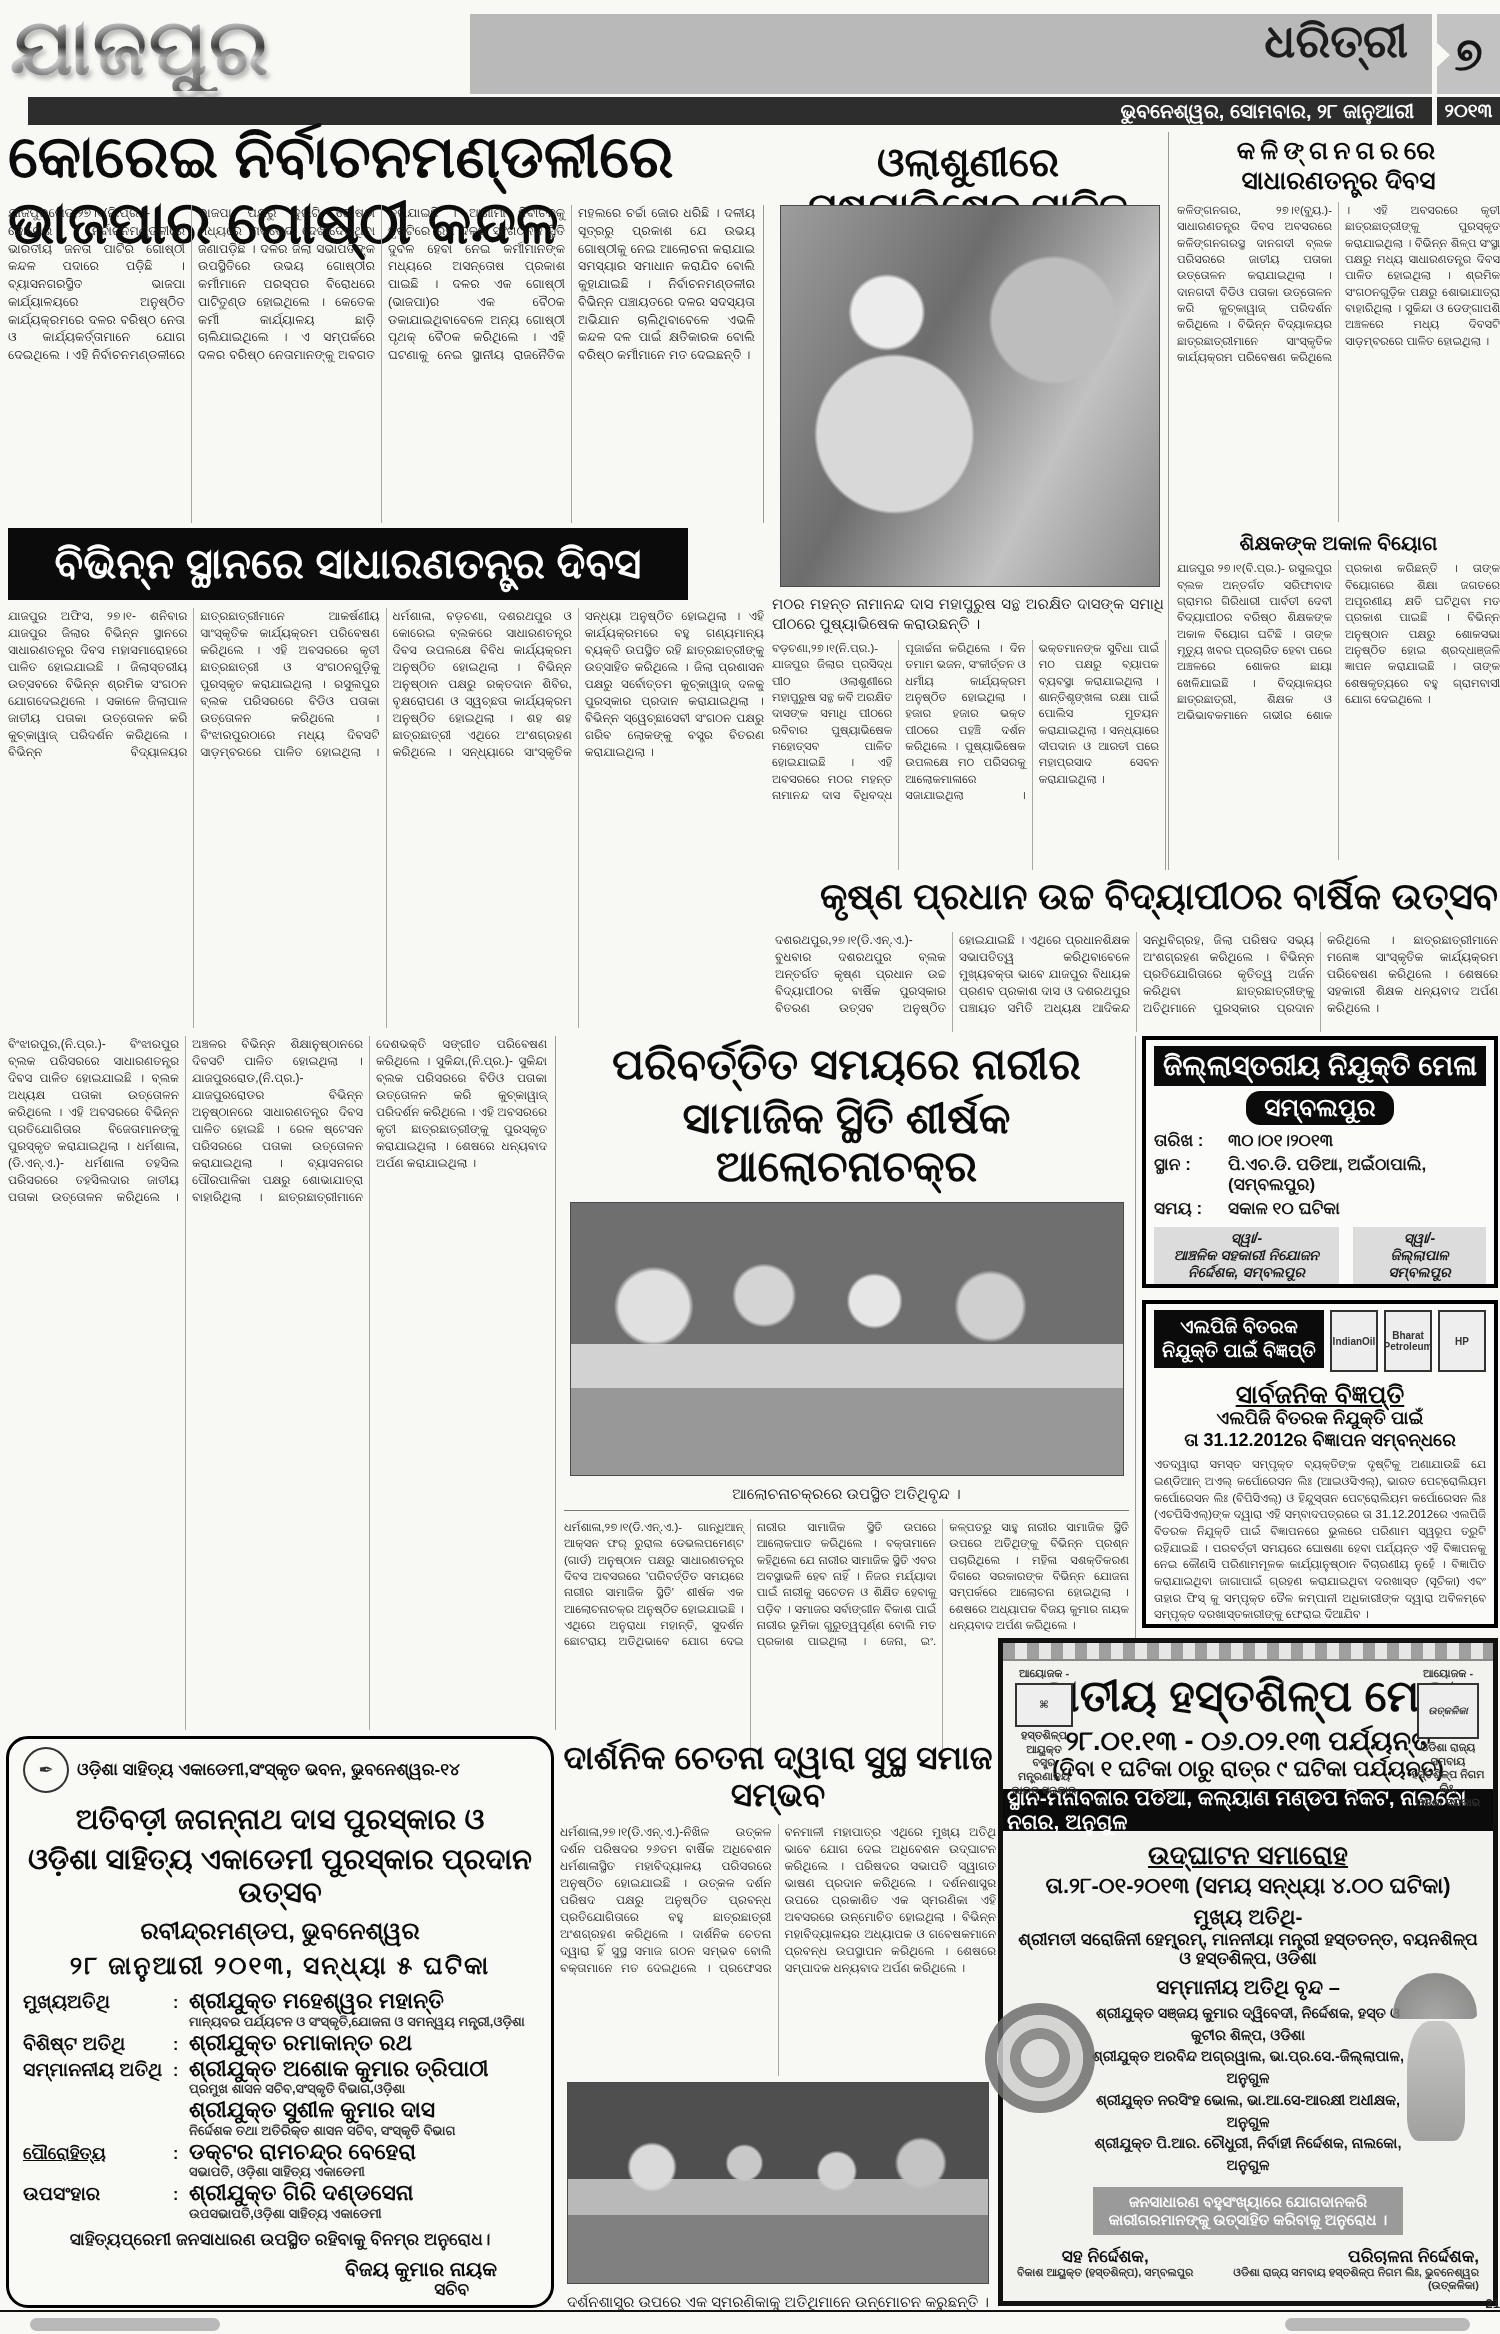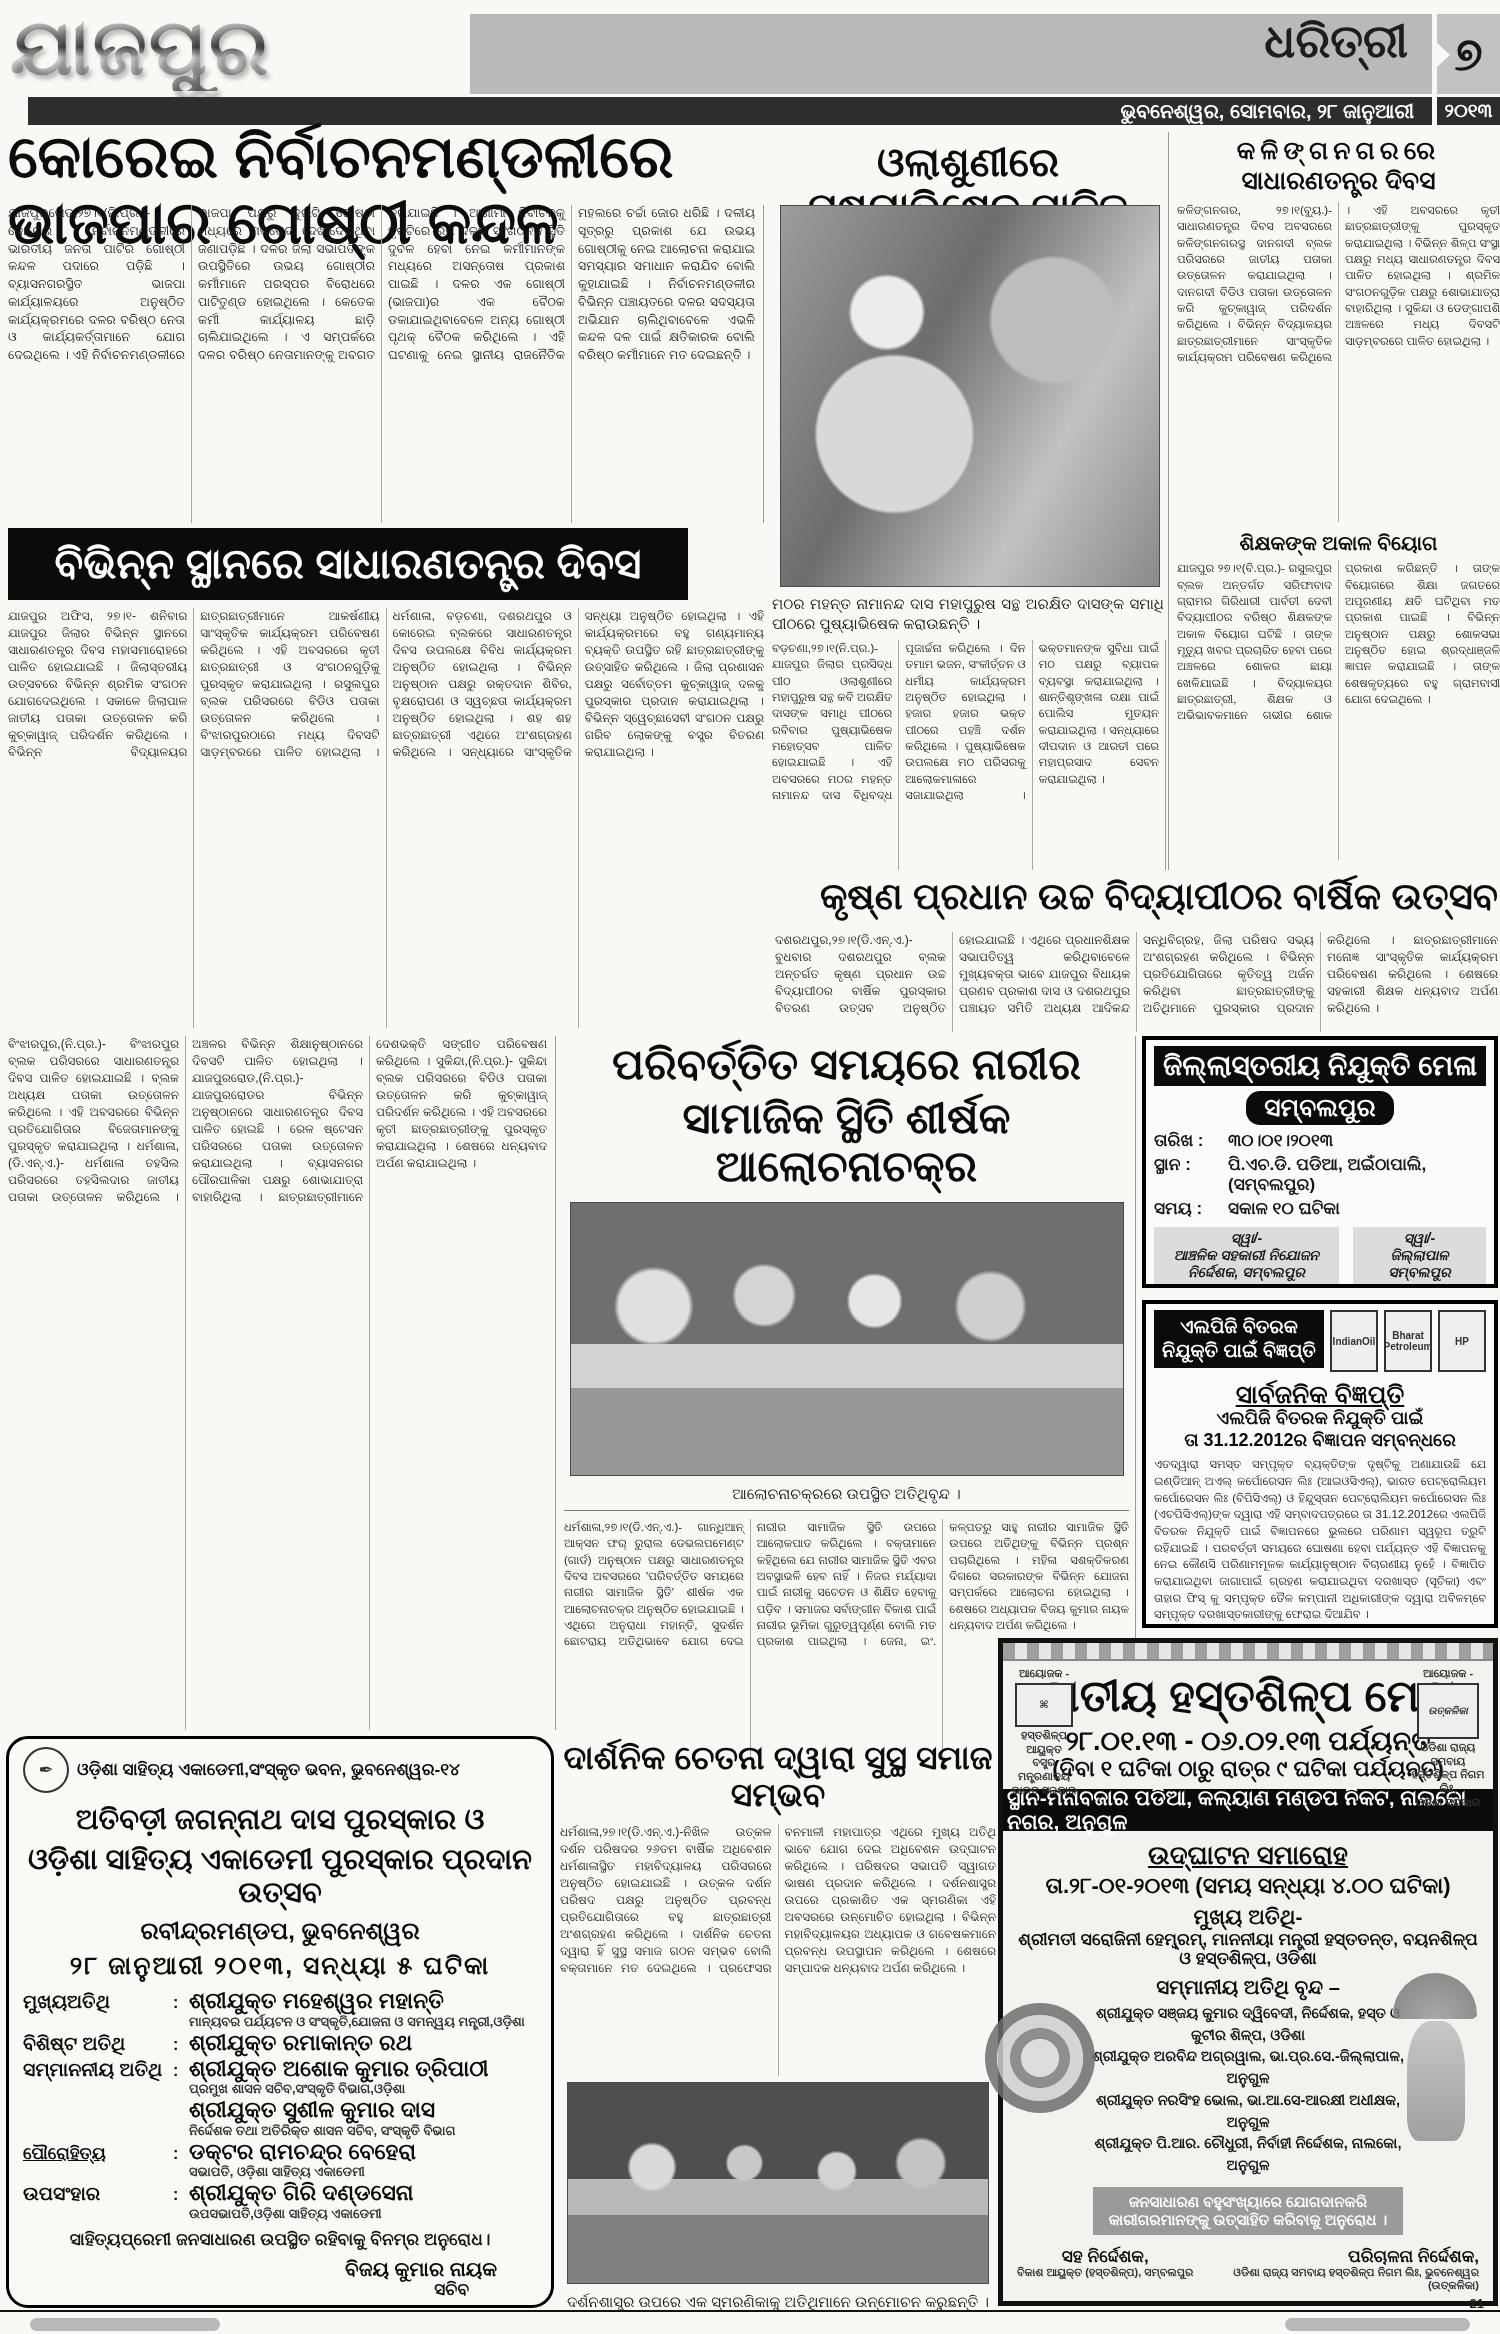--- a/index.html
+++ b/index.html
@@ -256,17 +256,17 @@
          background:
            radial-gradient(circle at 20% 42%, #dadada 0 6%, rgba(0,0,0,0) 7%),
            radial-gradient(circle at 42% 40%, #c8c8c8 0 6%, rgba(0,0,0,0) 7%),
            radial-gradient(circle at 64% 44%, #d2d2d2 0 6%, rgba(0,0,0,0) 7%),
            radial-gradient(circle at 84% 40%, #c4c4c4 0 6%, rgba(0,0,0,0) 7%),
            linear-gradient(180deg,#4f4f4f 0 48%,#b9b9b9 48% 66%,#808080 66% 100%);"></div>
     <div class="caption center" style="margin-top:8px;">ଦର୍ଶନଶାସ୍ତ୍ର ଉପରେ ଏକ ସ୍ମରଣିକାକୁ ଅତିଥିମାନେ ଉନ୍ମୋଚନ କରୁଛନ୍ତି ।</div>
   </div>
 
   <div class="abs footer-line" style="left:0px;top:2310px;width:1500px;height:0px;"></div>
-  <div class="abs" style="right:16px;top:2296px;font-size:13px;font-weight:bold;color:#222;">21</div>
+  <div class="abs" style="right:0;top:2296px;font-size:13px;font-weight:bold;color:#222;">21</div>
   <div class="abs blob" style="left:30px;top:2318px;width:190px;height:13px;"></div>
   <div class="abs blob" style="left:1285px;top:2318px;width:185px;height:13px;"></div>
 
 </div>
 
 </body></html>

